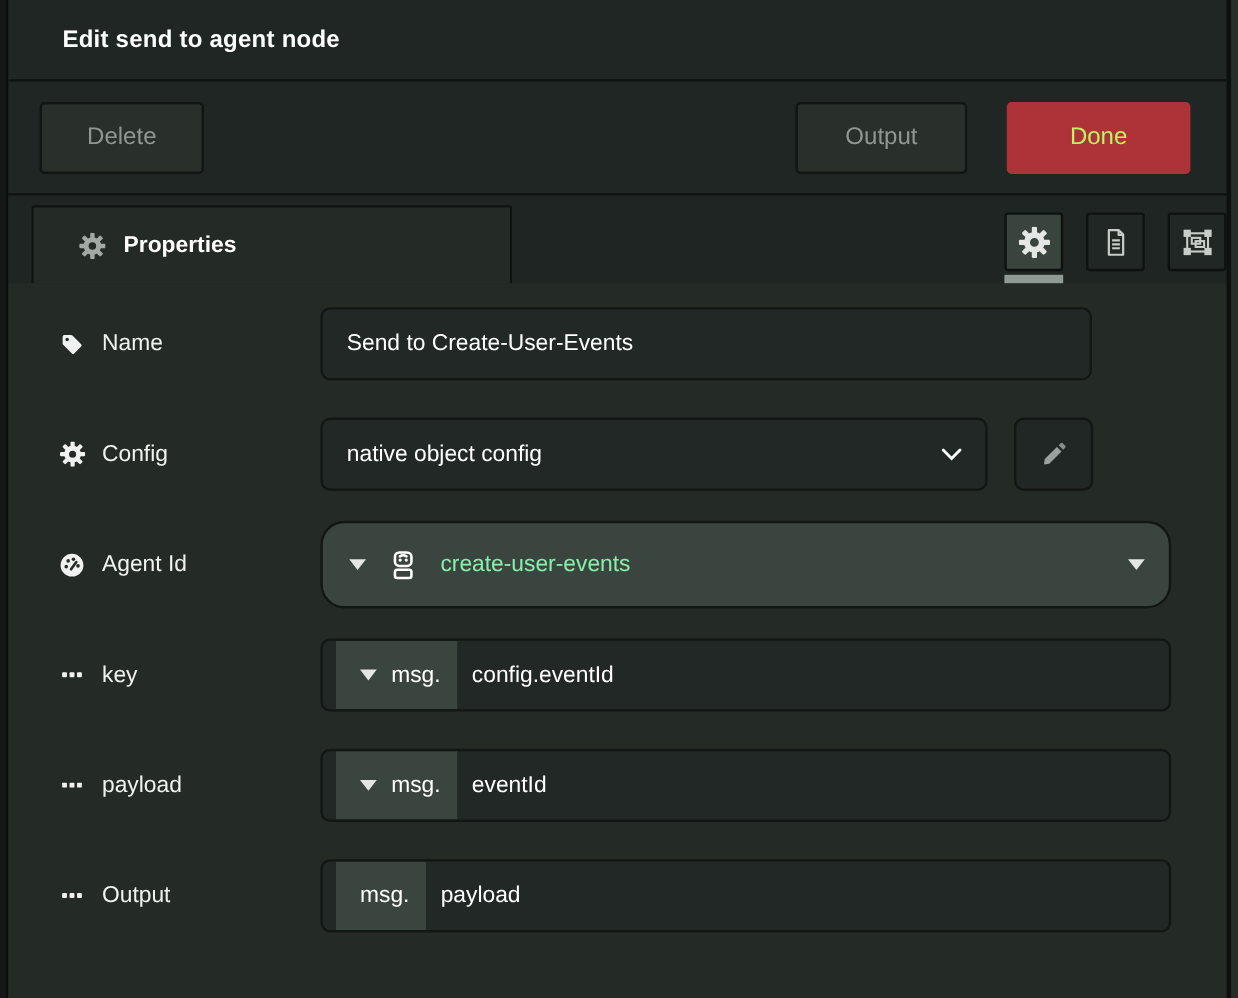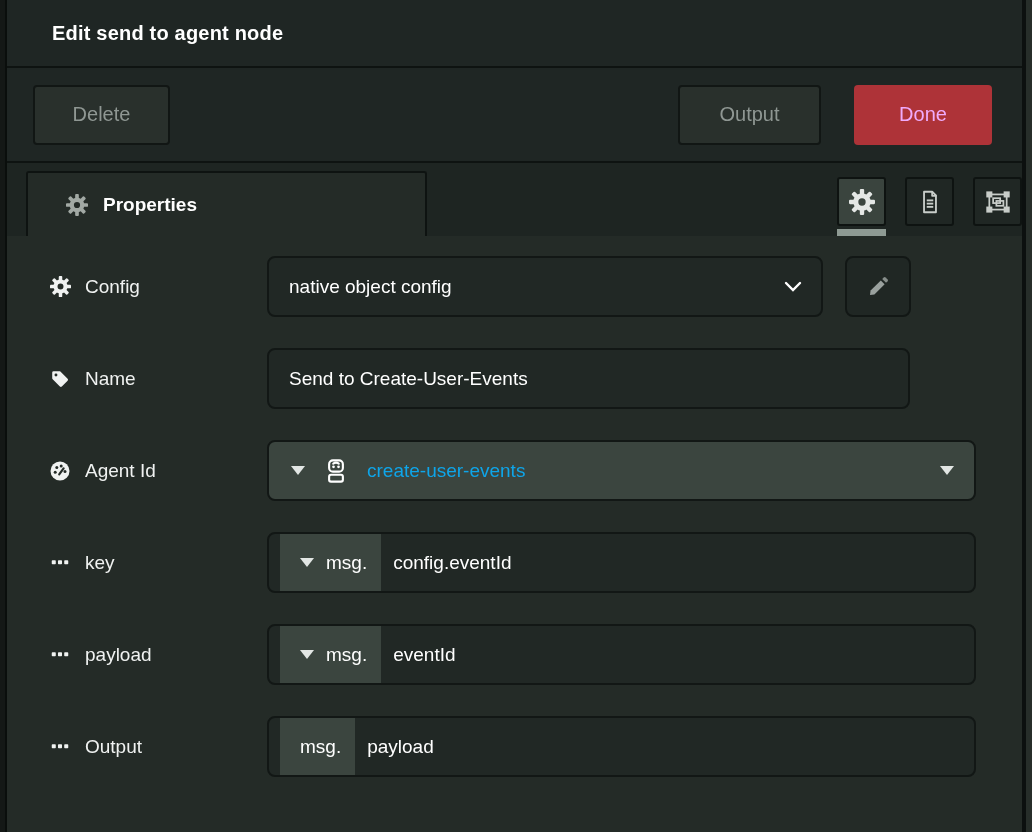--- a/index.html
+++ b/index.html
@@ -49,22 +49,22 @@
   .btn-secondary {
     background:#29302c;
     border:2px solid #11161 4;
     border:2px solid #111614;
     color:#8f9793;
   }
   .btn-delete { width:137px; }
   .tray-spacer { flex:1 1 auto; }
   .btn-cancel { width:143px; margin-right:33px; }
   .btn-done {
-    width:138px;
-    background:#ae3338; border:none; color:#f0abfc;
+    width:153px;
+    background:#ae3338; border:none; color:#bef264;
   }
 
   
   .tabbar {
     height:73px; flex:0 0 73px;
     background:#1e2522;
     display:flex; align-items:flex-end;
     position:relative;
     padding-right:0;
   }
@@ -136,26 +136,26 @@
   .pencil-btn {
     flex:0 0 66px; width:66px; height:61px;
     background:#20272 4;
     background:#202724;
     border:2px solid #121715; border-radius:8px;
     display:flex; align-items:center; justify-content:center;
     cursor:pointer;
   }
 
   .typed-full {
-    width:100%; height:61px;
+    width:100%; height:73px;
     background:#3b453f;
-    border:2px solid #121715; border-radius:8px;
+    border:2px solid #121715; border-radius:20px;
     display:flex; align-items:center;
     padding:0 20px 0 22px;
-    color:#0ea5e9; font-size:19px; cursor:pointer;
+    color:#86efac; font-size:19px; cursor:pointer;
     gap:16px;
   }
   .typed-full .grow { flex:1 1 auto; }
 
   .typed {
     width:100%; height:61px;
     background:#212825;
     border:2px solid #121715; border-radius:8px;
     display:flex; align-items:center;
     overflow:hidden; color:#ffffff; font-size:19px;padding-left:11px;
@@ -259,20 +259,34 @@
           <rect x="18" y="3" width="4" height="4" fill="#c8cdc9"></rect>
           <rect x="2" y="17" width="4" height="4" fill="#c8cdc9"></rect>
           <rect x="18" y="17" width="4" height="4" fill="#c8cdc9"></rect>
         </svg>
       </span>
     </div>
   </div>
 
   <div class="form">
 
+    <div class="row row-name">
+      <div class="row-label">
+        <span class="icn">
+          <svg width="22" height="22" viewBox="0 0 24 24" fill="#f0f2f1">
+            <path fill-rule="evenodd" d="M3.5 11.3V5A1.5 1.5 0 0 1 5 3.5h6.3c.4 0 .8.16 1.1.44l7.9 7.9a1.5 1.5 0 0 1 0 2.1l-6.3 6.3a1.5 1.5 0 0 1-2.1 0l-7.9-7.9a1.5 1.5 0 0 1-.5-1.04zM7.6 6a1.6 1.6 0 1 0 0 3.2 1.6 1.6 0 0 0 0-3.2z"></path>
+          </svg>
+        </span>
+        <span>Name</span>
+      </div>
+      <div class="field-area">
+        <input class="text-input" type="text" value="Send to Create-User-Events" style="">
+      </div>
+    </div>
+
     <div class="row row-config">
       <div class="row-label">
         <span class="icn">
           <svg width="21" height="21" viewBox="0 0 24 24" fill="#f0f2f1">
             <path fill-rule="evenodd" d="M12 4a8 8 0 1 0 0 16 8 8 0 0 0 0-16zm0 4.6a3.4 3.4 0 1 1 0 6.8 3.4 3.4 0 0 1 0-6.8z"></path>
             <g>
               <rect x="10" y="0" width="4" height="6" rx="1"></rect>
               <rect x="10" y="0" width="4" height="6" rx="1" transform="rotate(45 12 12)"></rect>
               <rect x="10" y="0" width="4" height="6" rx="1" transform="rotate(90 12 12)"></rect>
               <rect x="10" y="0" width="4" height="6" rx="1" transform="rotate(135 12 12)"></rect>
@@ -299,34 +313,20 @@
           <span>
             <svg width="24" height="24" viewBox="0 0 24 24" fill="#9aa19e">
               <path d="M14.8 5.4l3.8 3.8L8.4 19.4 4 20l.6-4.4z"></path>
               <path d="M16.2 4l1.6-1.6a1.3 1.3 0 0 1 1.8 0l2 2a1.3 1.3 0 0 1 0 1.8L20 7.8z" opacity=".85"></path>
             </svg>
           </span>
         </div>
       </div>
     </div>
 
-    <div class="row row-name">
-      <div class="row-label">
-        <span class="icn">
-          <svg width="22" height="22" viewBox="0 0 24 24" fill="#f0f2f1">
-            <path fill-rule="evenodd" d="M3.5 11.3V5A1.5 1.5 0 0 1 5 3.5h6.3c.4 0 .8.16 1.1.44l7.9 7.9a1.5 1.5 0 0 1 0 2.1l-6.3 6.3a1.5 1.5 0 0 1-2.1 0l-7.9-7.9a1.5 1.5 0 0 1-.5-1.04zM7.6 6a1.6 1.6 0 1 0 0 3.2 1.6 1.6 0 0 0 0-3.2z"></path>
-          </svg>
-        </span>
-        <span>Name</span>
-      </div>
-      <div class="field-area">
-        <input class="text-input" type="text" value="Send to Create-User-Events" style="">
-      </div>
-    </div>
-
     <div class="row">
       <div class="row-label">
         <span class="icn">
           <svg width="24" height="24" viewBox="0 0 24 24">
             <circle cx="12" cy="12" r="9.5" fill="#f0f2f1"></circle>
             <circle cx="7.2" cy="13.2" r="1.5" fill="#242b27"></circle>
             <circle cx="8.8" cy="8.4" r="1.5" fill="#242b27"></circle>
             <circle cx="13.2" cy="7" r="1.5" fill="#242b27"></circle>
             <circle cx="17" cy="12.6" r="1.5" fill="#242b27"></circle>
             <line x1="11.2" y1="15.4" x2="15.6" y2="9.4" stroke="#242b27" stroke-width="2.2" stroke-linecap="round"></line>

